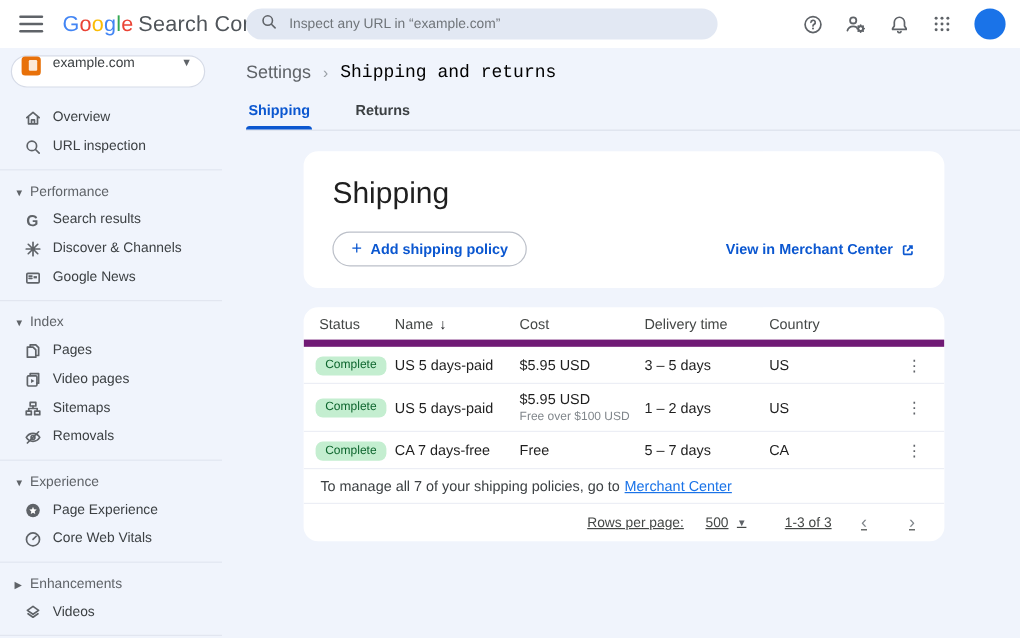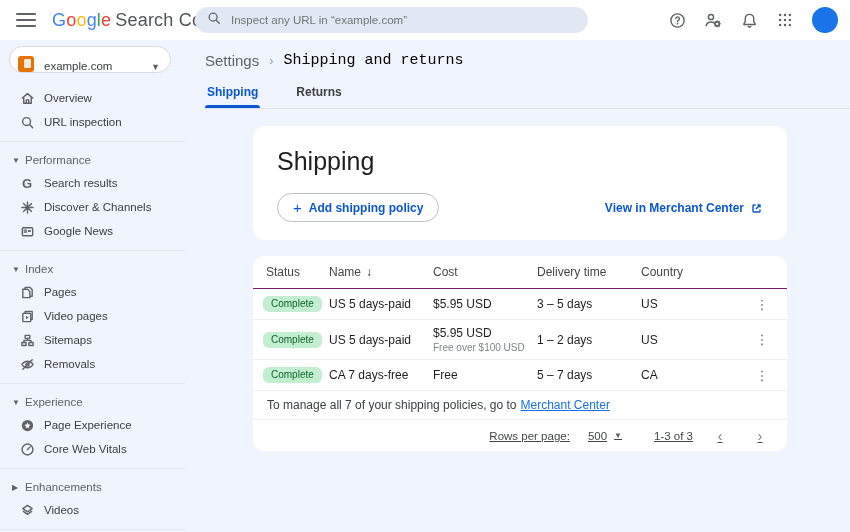--- a/index.html
+++ b/index.html
@@ -11,33 +11,33 @@
   
   .topbar { position:absolute; top:0; left:0; width:850px; height:40px;
     background:#fff; display:flex; align-items:center; z-index:5; }
   .hamburger { width:20px; height:14px; margin-left:16px; display:flex; flex-direction:column;
     justify-content:space-between; cursor:pointer; }
   .hamburger span { height:2px; background:#5f6368; border-radius:1px; }
   .logo { margin-left:16px; font-size:18px; letter-spacing:.2px; white-space:nowrap; }
   .logo .l0,.logo .l3 { color:#4285f4; } .logo .l1,.logo .l5 { color:#ea4335; }
   .logo .l2 { color:#fbbc05; } .logo .l4 { color:#34a853; }
   .logo .suffix { color:#50555a; margin-left:4px; }
-  .searchbox { position:absolute; left:195px; top:7px; width:393px; height:26px;
+  .searchbox { position:absolute; left:205px; top:7px; width:393px; height:26px;
     background:#e2e8f3; border-radius:13px; display:flex; align-items:center; padding:0 12px; }
   .searchbox svg { flex:0 0 auto; }
   .searchbox input { border:none; outline:none; background:transparent; flex:1; margin-left:10px;
     font-size:11.5px; color:#3c4043; font-family:inherit; }
   .searchbox input::placeholder { color:#70757a; }
   .topbar-right { position:absolute; right:12px; top:0; height:40px; display:flex; align-items:center; gap:18px; }
   .tb-icon { width:18px; height:18px; display:flex; align-items:center; justify-content:center; cursor:pointer; }
   .avatar { width:26px; height:26px; border-radius:50%; background:#1a73e8; cursor:pointer; }
   
   .sidebar { position:absolute; top:40px; left:0; width:185px; height:492px; overflow:hidden; }
   .prop-pill { margin:6px 14px 0 9px; height:27px; background:#fff; border:1px solid #d6dbe7;
-    border-radius:14px; display:flex; align-items:flex-end; padding:0 10px 0 8px; cursor:pointer; }
+    border-radius:14px; display:flex; align-items:flex-start; padding:0 10px 0 8px; cursor:pointer; }
   .prop-icon { width:16px; height:16px; background:#e8710a; border-radius:3px; position:relative; flex:0 0 auto; }
   .prop-icon::after { content:""; position:absolute; right:3px; top:3px; width:7px; height:9px;
     background:#fff; opacity:.85; border-radius:1px; }
   .prop-label { font-size:11.5px; color:#3c4043; margin-left:10px; flex:1; }
   .prop-caret { color:#5f6368; font-size:9px; }
   .nav { margin-top:13px; }
   .nav-item { height:24px; display:flex; align-items:center; padding-left:19px; cursor:pointer; }
   .nav-item .ic { width:16px; height:16px; display:flex; align-items:center; justify-content:center; flex:0 0 auto; }
   .nav-item .lbl { margin-left:9px; font-size:11.5px; color:#3c4043; white-space:nowrap; }
   .nav-header { height:22px; display:flex; align-items:center; padding-left:12px; cursor:pointer; }
@@ -70,21 +70,21 @@
     font-weight:bold; text-decoration:none; cursor:pointer; }
   
   .table-card { margin-top:16px; overflow:hidden; }
   .trow { display:flex; align-items:center; padding:0 14px 0 10px; border-bottom:1px solid #eceef5; }
   .trow .c-status { width:66px; flex:0 0 auto; }
   .trow .c-name { width:104px; flex:0 0 auto; }
   .trow .c-cost { width:104px; flex:0 0 auto; }
   .trow .c-delivery { width:104px; flex:0 0 auto; }
   .trow .c-country { flex:1; }
   .trow .c-menu { width:22px; flex:0 0 auto; text-align:center; }
-  .thead { height:33px; font-size:12px; color:#444746; border-bottom:1px solid #701a75; }
+  .thead { height:33px; font-size:12px; color:#444746; border-bottom:6px solid #701a75; }
   .thead .c-status { padding-left:3px; }
   .sort-arrow { font-size:12px; color:#202124; margin-left:5px; }
   .tbody-row { font-size:12px; color:#1f1f1f; }
   .row-h { height:31px; } .row-h2 { height:40px; }
   .badge { display:inline-block; background:#c4eed0; color:#0d652d; font-size:10px;
     padding:3px 8px; border-radius:6px; line-height:1; }
   .cost-note { font-size:10px; color:#80868b; margin-top:2px; }
   .kebab { color:#5f6368; font-size:13px; letter-spacing:0; cursor:pointer; line-height:1; }
   .note-row { height:29px; display:flex; align-items:center; padding:0 14px; font-size:12px;
     color:#3c4043; border-bottom:1px solid #eceef5; }

